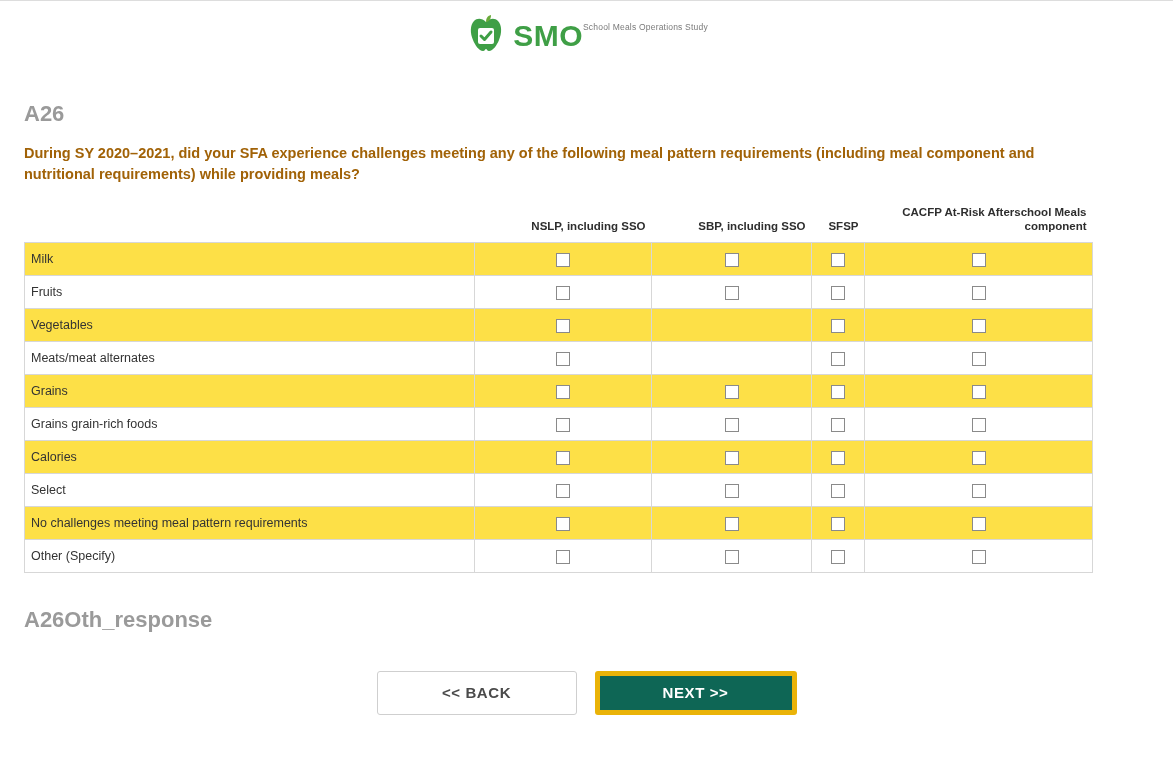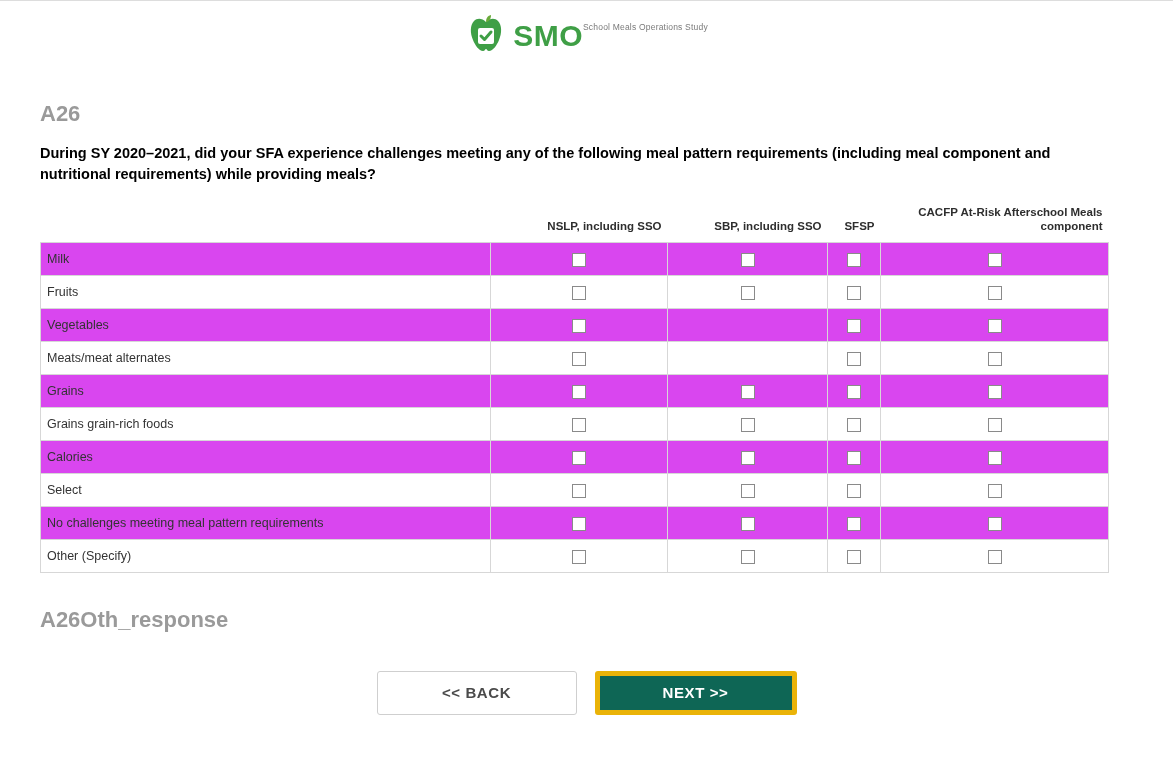--- a/index.html
+++ b/index.html
@@ -50,32 +50,32 @@
   }
   .logo-sub {
     font-size: 8.5px;
     color: #7a7a7a;
     margin-top: 2px;
     letter-spacing: 0.2px;
   }
 
   
   .content {
-    padding: 0 40px;
+    padding: 0 24px;
   }
   .q-id {
     font-size: 22px;
     color: #9a9a9a;
     font-weight: bold;
     margin: 30px 0 16px 0;
   }
   .q-text {
     font-size: 14.5px;
     font-weight: bold;
-    color: #000000;
+    color: #a16207;
     line-height: 1.45;
     max-width: 1060px;
   }
   .q-instruction {
     font-size: 12.5px;
     font-style: italic;
     color: #555555;
     margin-top: 18px;
   }
 
@@ -110,21 +110,21 @@
     height: 33px;
     padding: 0;
   }
   .matrix tbody tr:first-child td { border-top: 1px solid #d7d7d7; }
   .matrix tbody tr td:first-child {
     border-left: 1px solid #d7d7d7;
     padding-left: 6px;
     font-size: 12.5px;
     color: #333333;
   }
-  .matrix tbody tr.alt td { background: #d946ef; }
+  .matrix tbody tr.alt td { background: #fde047; }
   .matrix tbody tr td.cell-box { text-align: center; }
 
   .cb {
     display: inline-block;
     width: 14px;
     height: 14px;
     border: 1px solid #8a8a8a;
     background: #ffffff;
     vertical-align: middle;
     cursor: pointer;

